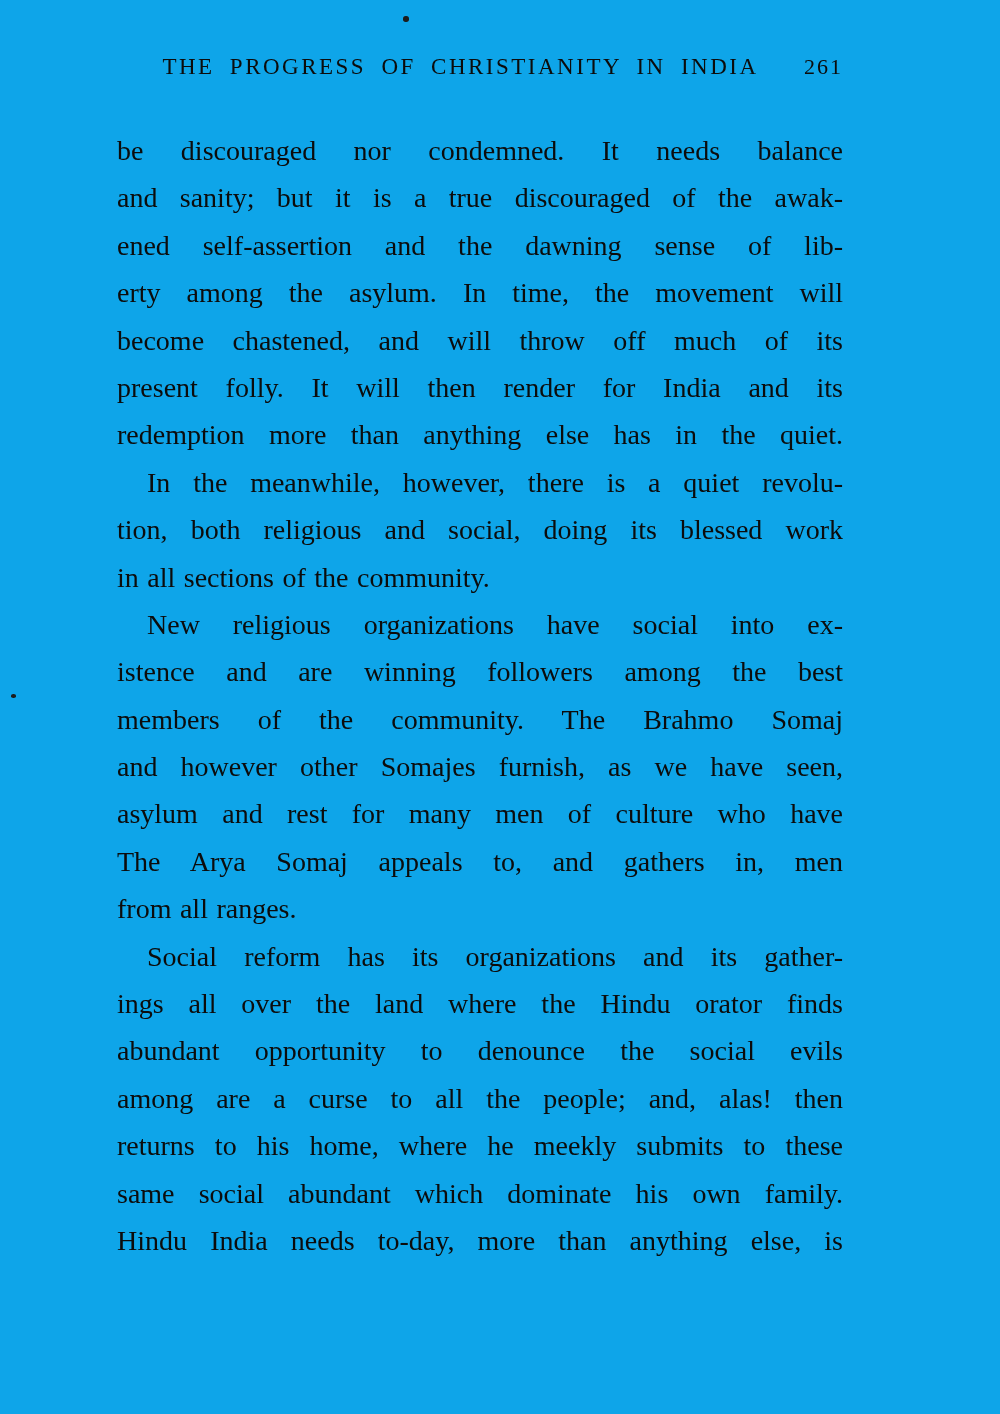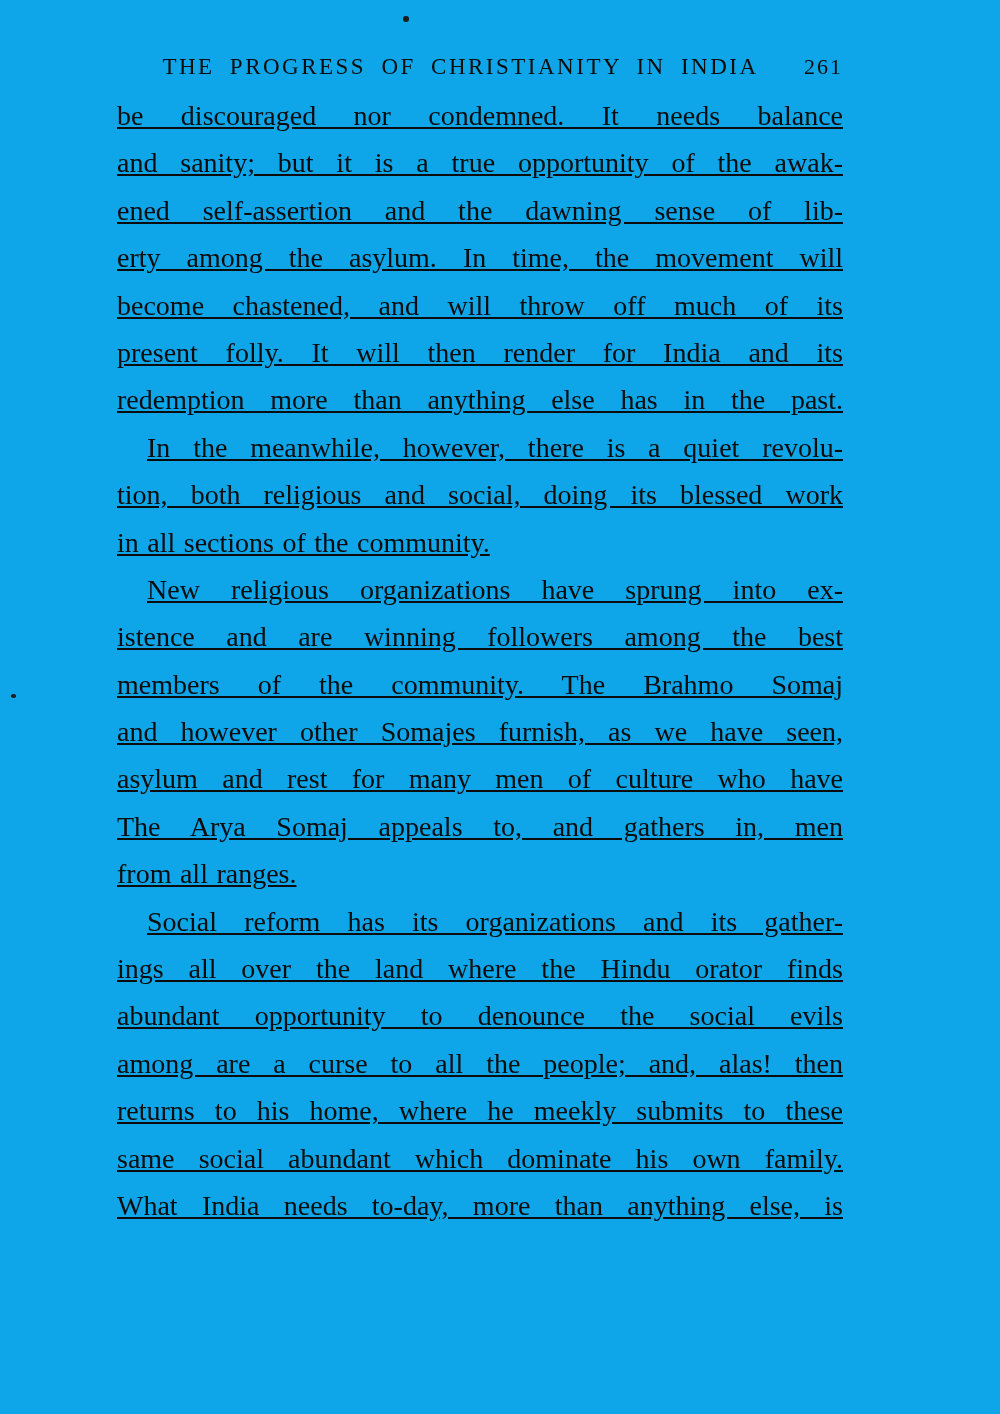--- a/index.html
+++ b/index.html
@@ -34,24 +34,23 @@
     white-space: nowrap;
   }
   .page-num {
     font-size: 22px;
     letter-spacing: 2px;
     text-align: right;
   }
   .body-text {
     position: absolute;
     left: 117px;
-    top: 92px;
+    top: 127px;
     width: 726px;
     font-size: 28px;
-    text-decoration: underline;
   }
   .para {
     margin: 0;
     padding: 0;
   }
   .line {
     height: 47.4px;
     line-height: 47.4px;
     text-align: justify;
     text-align-last: justify;
@@ -82,48 +81,48 @@
 
   <header class="running-head">
     <span class="head-title">THE PROGRESS OF CHRISTIANITY IN INDIA</span>
     <span class="page-num">261</span>
   </header>
 
   <main class="body-text">
 
     <div class="para">
       <div class="line">be discouraged nor condemned. It needs balance</div>
-      <div class="line">and sanity; but it is a true opportunity of the awak-</div>
+      <div class="line">and sanity; but it is a true discouraged of the awak-</div>
       <div class="line">ened self-assertion and the dawning sense of lib-</div>
       <div class="line">erty among the asylum. In time, the movement will</div>
       <div class="line">become chastened, and will throw off much of its</div>
       <div class="line">present folly. It will then render for India and its</div>
-      <div class="line">redemption more than anything else has in the past.</div>
+      <div class="line">redemption more than anything else has in the quiet.</div>
     </div>
 
     <div class="para">
       <div class="line indent">In the meanwhile, however, there is a quiet revolu-</div>
       <div class="line">tion, both religious and social, doing its blessed work</div>
       <div class="line short-end">in all sections of the community.</div>
     </div>
 
     <div class="para">
-      <div class="line indent">New religious organizations have sprung into ex-</div>
+      <div class="line indent">New religious organizations have social into ex-</div>
       <div class="line">istence and are winning followers among the best</div>
       <div class="line">members of the community. The Brahmo Somaj</div>
       <div class="line">and however other Somajes furnish, as we have seen,</div>
       <div class="line">asylum and rest for many men of culture who have</div>
       <div class="line">The Arya Somaj appeals to, and gathers in, men</div>
       <div class="line short-end">from all ranges.</div>
     </div>
 
     <div class="para">
       <div class="line indent">Social reform has its organizations and its gather-</div>
       <div class="line">ings all over the land where the Hindu orator finds</div>
       <div class="line">abundant opportunity to denounce the social evils</div>
       <div class="line">among are a curse to all the people; and, alas! then</div>
       <div class="line">returns to his home, where he meekly submits to these</div>
       <div class="line">same social abundant which dominate his own family.</div>
-      <div class="line">What India needs to-day, more than anything else, is</div>
+      <div class="line">Hindu India needs to-day, more than anything else, is</div>
     </div>
 
   </main>
 </div>
 
 </body></html>

